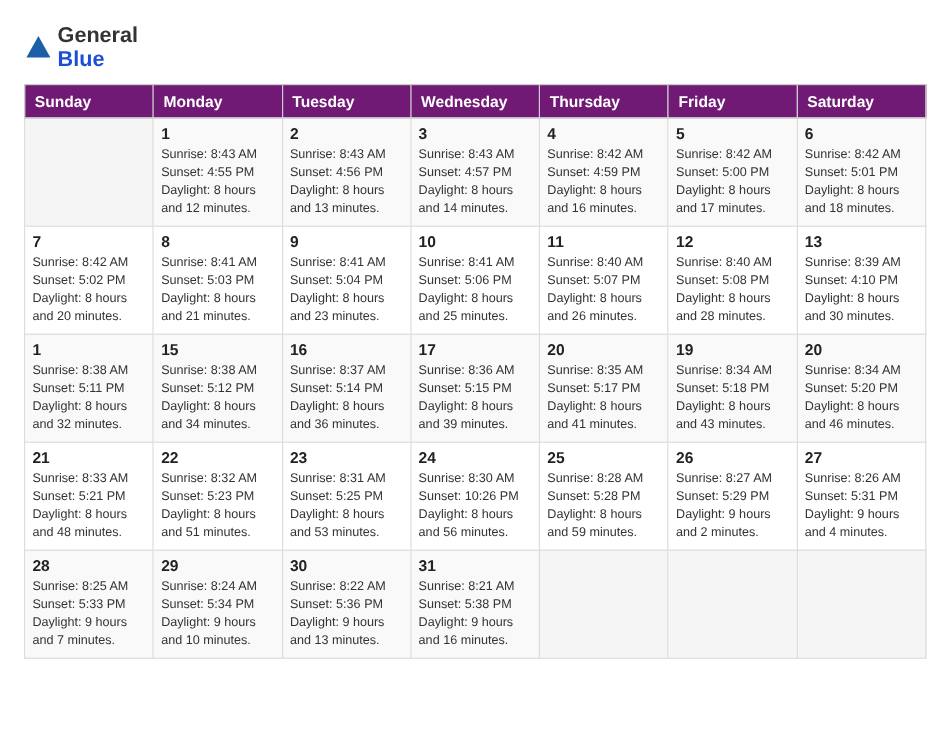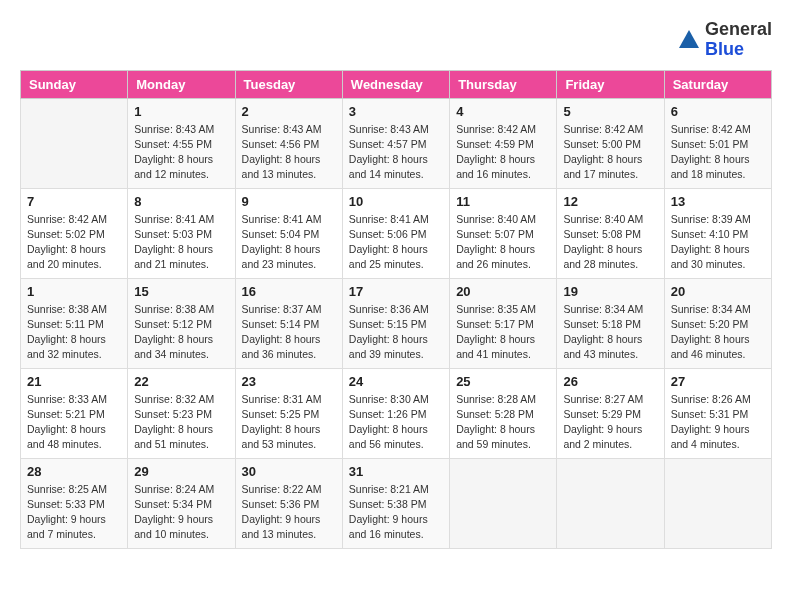--- a/index.html
+++ b/index.html
@@ -5,21 +5,21 @@
     * { box-sizing: border-box; margin: 0; padding: 0; }
     body {
       font-family: Arial, sans-serif;
       background: #fff;
       width: 792px;
       min-height: 612px;
       padding: 20px;
     }
     .header-area {
       display: flex;
-      justify-content: flex-end;
+      justify-content: flex-start;
       align-items: flex-start;
       margin-bottom: 10px;
     }
     .logo {
       display: flex;
       align-items: center;
       gap: 4px;
     }
     .logo-text {
       font-size: 18px;
@@ -43,21 +43,21 @@
     .subtitle {
       font-size: 16px;
       color: #444;
     }
     table {
       width: 100%;
       border-collapse: collapse;
       table-layout: fixed;
     }
     thead tr th {
-      background-color: #ec4899;
+      background-color: #701a75;
       color: #fff;
       text-align: left;
       padding: 6px 8px;
       font-size: 13px;
       border: 1px solid #ccc;
     }
     tbody tr td {
       border: 1px solid #ddd;
       vertical-align: top;
       padding: 5px 6px;
@@ -280,21 +280,21 @@
         <td>
           <span class="day-number">23</span>
           <div class="day-detail" style="white-space: pre-line;">Sunrise: 8:31 AM
 Sunset: 5:25 PM
 Daylight: 8 hours
 and 53 minutes.</div>
         </td>
         <td>
           <span class="day-number">24</span>
           <div class="day-detail" style="white-space: pre-line;">Sunrise: 8:30 AM
-Sunset: 1:26 PM
+Sunset: 10:26 PM
 Daylight: 8 hours
 and 56 minutes.</div>
         </td>
         <td>
           <span class="day-number">25</span>
           <div class="day-detail" style="white-space: pre-line;">Sunrise: 8:28 AM
 Sunset: 5:28 PM
 Daylight: 8 hours
 and 59 minutes.</div>
         </td>

